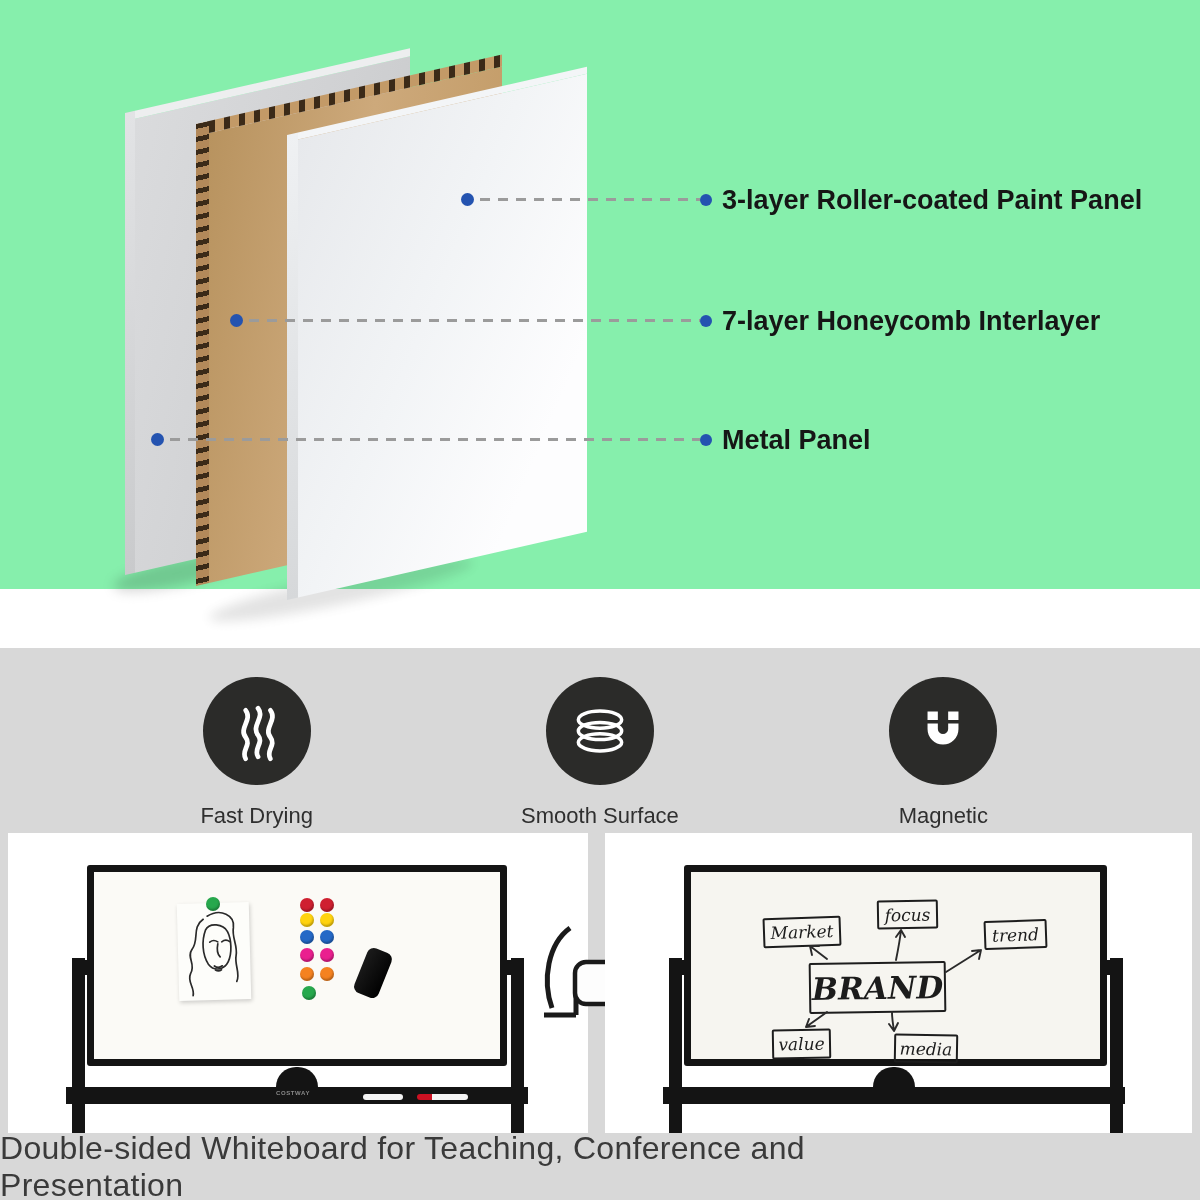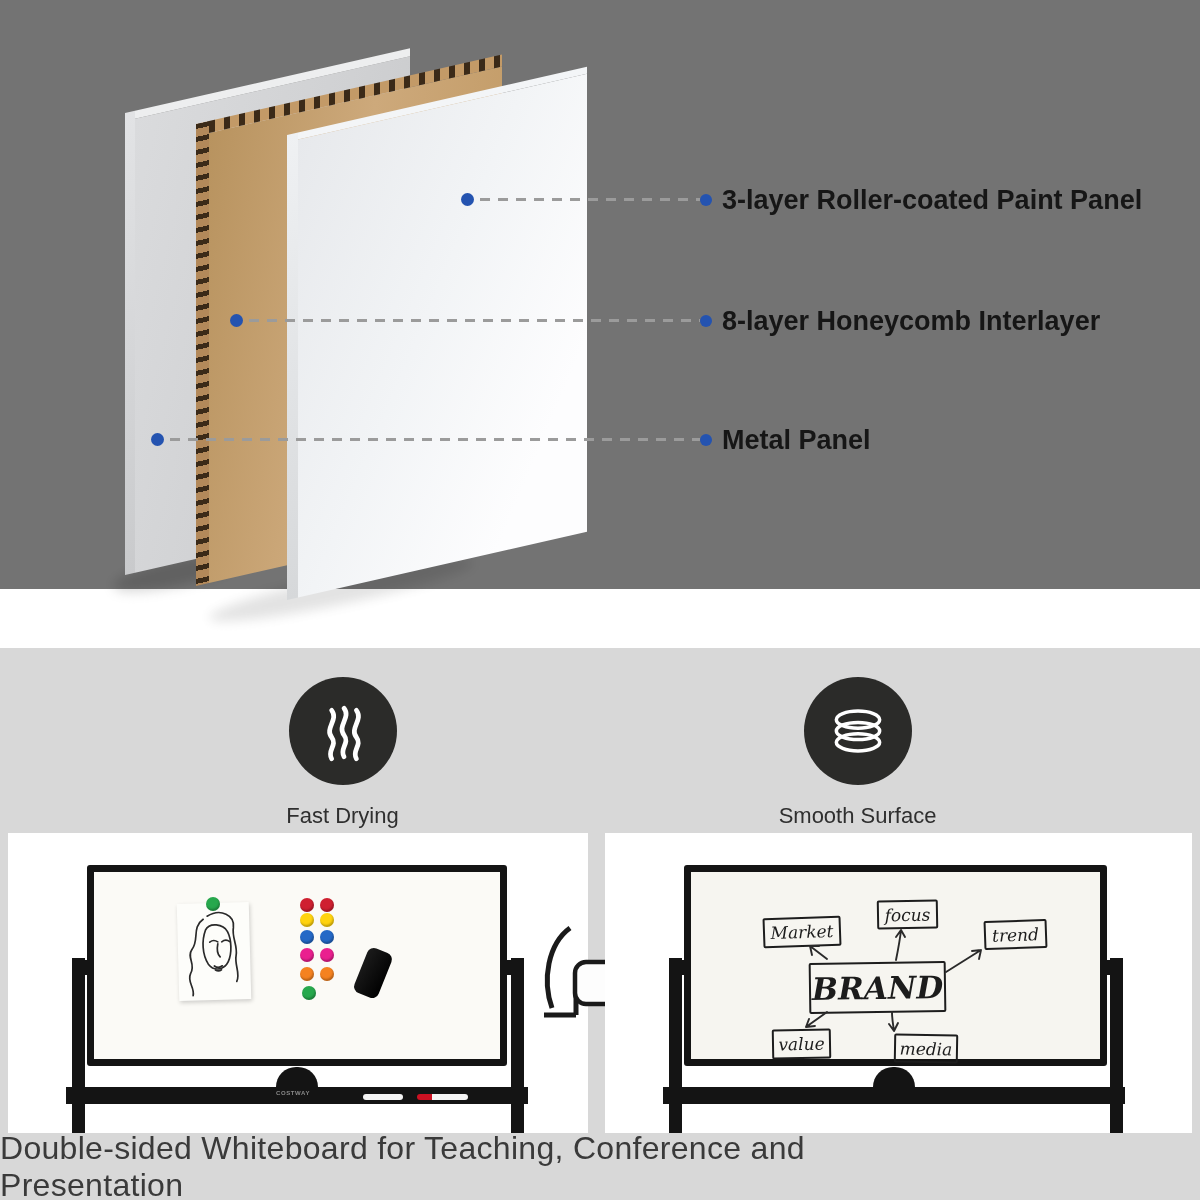--- a/index.html
+++ b/index.html
@@ -1,20 +1,20 @@
 <!DOCTYPE html>
 <html><head>
 <meta charset="utf-8">
 <style>
   html,body{margin:0;padding:0;}
   body{width:1200px;height:1200px;font-family:"Liberation Sans",sans-serif;background:#fff;}
   #app{position:relative;width:1200px;height:1200px;overflow:hidden;background:#fff;}
 
   
-  .top-section{position:absolute;left:0;top:0;width:1200px;height:589px;background:#737373;}
+  .top-section{position:absolute;left:0;top:0;width:1200px;height:589px;background:#86efac;}
 
   .panel{position:absolute;transform:skewY(-12.8deg);transform-origin:0 0;}
   .panel .edge-left{position:absolute;left:0;top:0;bottom:0;}
   .panel .edge-top{position:absolute;top:0;}
   .panel .face{position:absolute;}
 
   .panel-metal{left:125px;top:113px;width:285px;height:462px;}
   .panel-metal .edge-left{width:10px;background:linear-gradient(180deg,#e2e3e5,#c9cacc);}
   .panel-metal .edge-top{left:10px;right:0;height:8px;background:#edeeef;}
   .panel-metal .face{left:10px;top:8px;right:0;bottom:0;
@@ -134,21 +134,21 @@
     </div>
 
     <div class="dot" style="left: 461px; top: 193px; background: rgb(36, 83, 176);"></div>
     <div class="dash-line" style="left:480px;top:198px;width:220px;"></div>
     <div class="dot" style="left: 700px; top: 194px; width: 12px; height: 12px; background: rgb(36, 83, 176);"></div>
     <div class="callout-label" style="top:186px;">3-layer Roller-coated Paint Panel</div>
 
     <div class="dot" style="left: 230px; top: 314px; background: rgb(36, 83, 176);"></div>
     <div class="dash-line" style="left:249px;top:319px;width:451px;"></div>
     <div class="dot" style="left: 700px; top: 315px; width: 12px; height: 12px; background: rgb(36, 83, 176);"></div>
-    <div class="callout-label" style="top:307px;">8-layer Honeycomb Interlayer</div>
+    <div class="callout-label" style="top:307px;">7-layer Honeycomb Interlayer</div>
 
     <div class="dot" style="left: 151px; top: 433px; background: rgb(36, 83, 176);"></div>
     <div class="dash-line" style="left:170px;top:438px;width:530px;"></div>
     <div class="dot" style="left: 700px; top: 434px; width: 12px; height: 12px; background: rgb(36, 83, 176);"></div>
     <div class="callout-label" style="top:426px;">Metal Panel</div>
   </div>
 
   <div class="mid-section"></div>
 
   <div class="features">
@@ -171,20 +171,29 @@
           <g fill="none" stroke="#fff" stroke-width="3.4">
             <ellipse cx="32" cy="21" rx="21" ry="8.3"></ellipse>
             <ellipse cx="32" cy="32" rx="21" ry="8.3"></ellipse>
             <ellipse cx="32" cy="43" rx="21" ry="8.3"></ellipse>
           </g>
         </svg>
       </div>
       <div class="label">Smooth Surface</div>
     </div>
 
+    <div class="feature">
+      <div class="circle">
+        <svg width="66" height="66" viewBox="0 0 64 64">
+          <path d="M22,13 v17 a10,10 0 0 0 20,0 V13" fill="none" stroke="#fff" stroke-width="10"></path>
+          <path d="M16,23 h12 M36,23 h12" stroke="#2b2b29" stroke-width="3.4"></path>
+        </svg>
+      </div>
+      <div class="label">Magnetic</div>
+    </div>
 
   </div>
 
   <div class="card card-left">
     <div class="post post-left"></div>
     <div class="post post-right"></div>
     <div class="pivot-bracket bracket-left"></div>
     <div class="pivot-bracket bracket-right"></div>
     <div class="board-frame">
 

